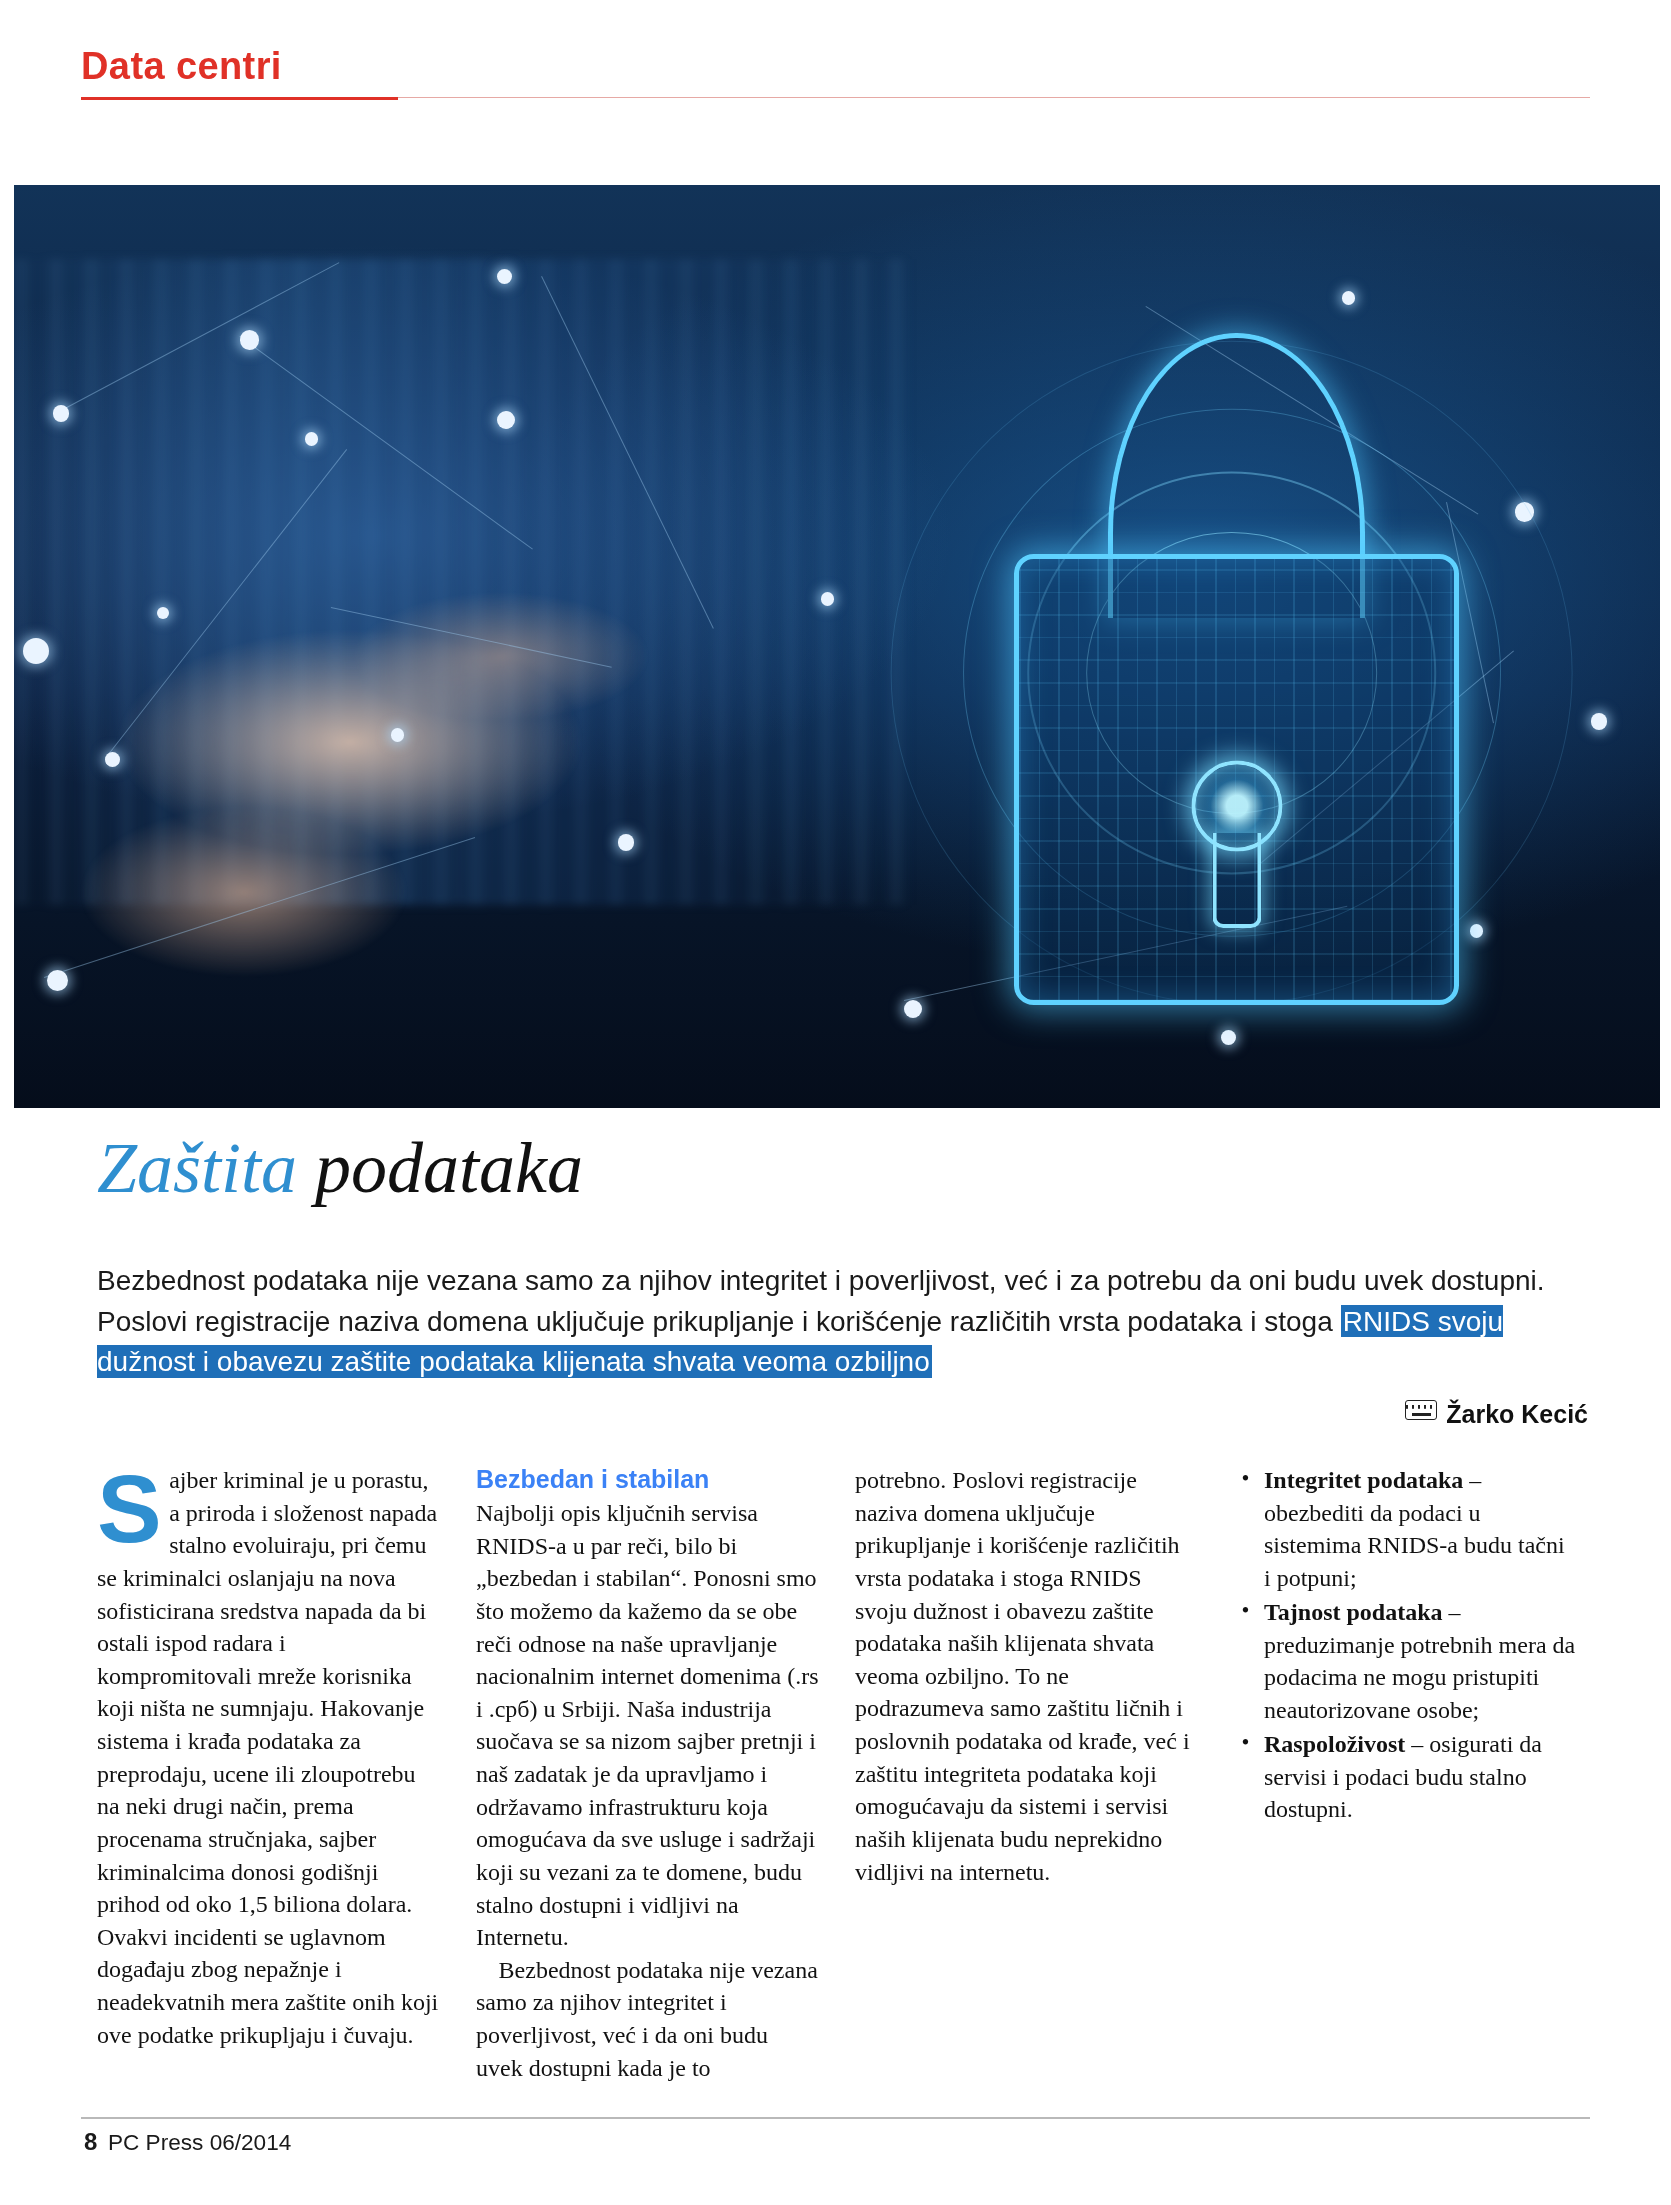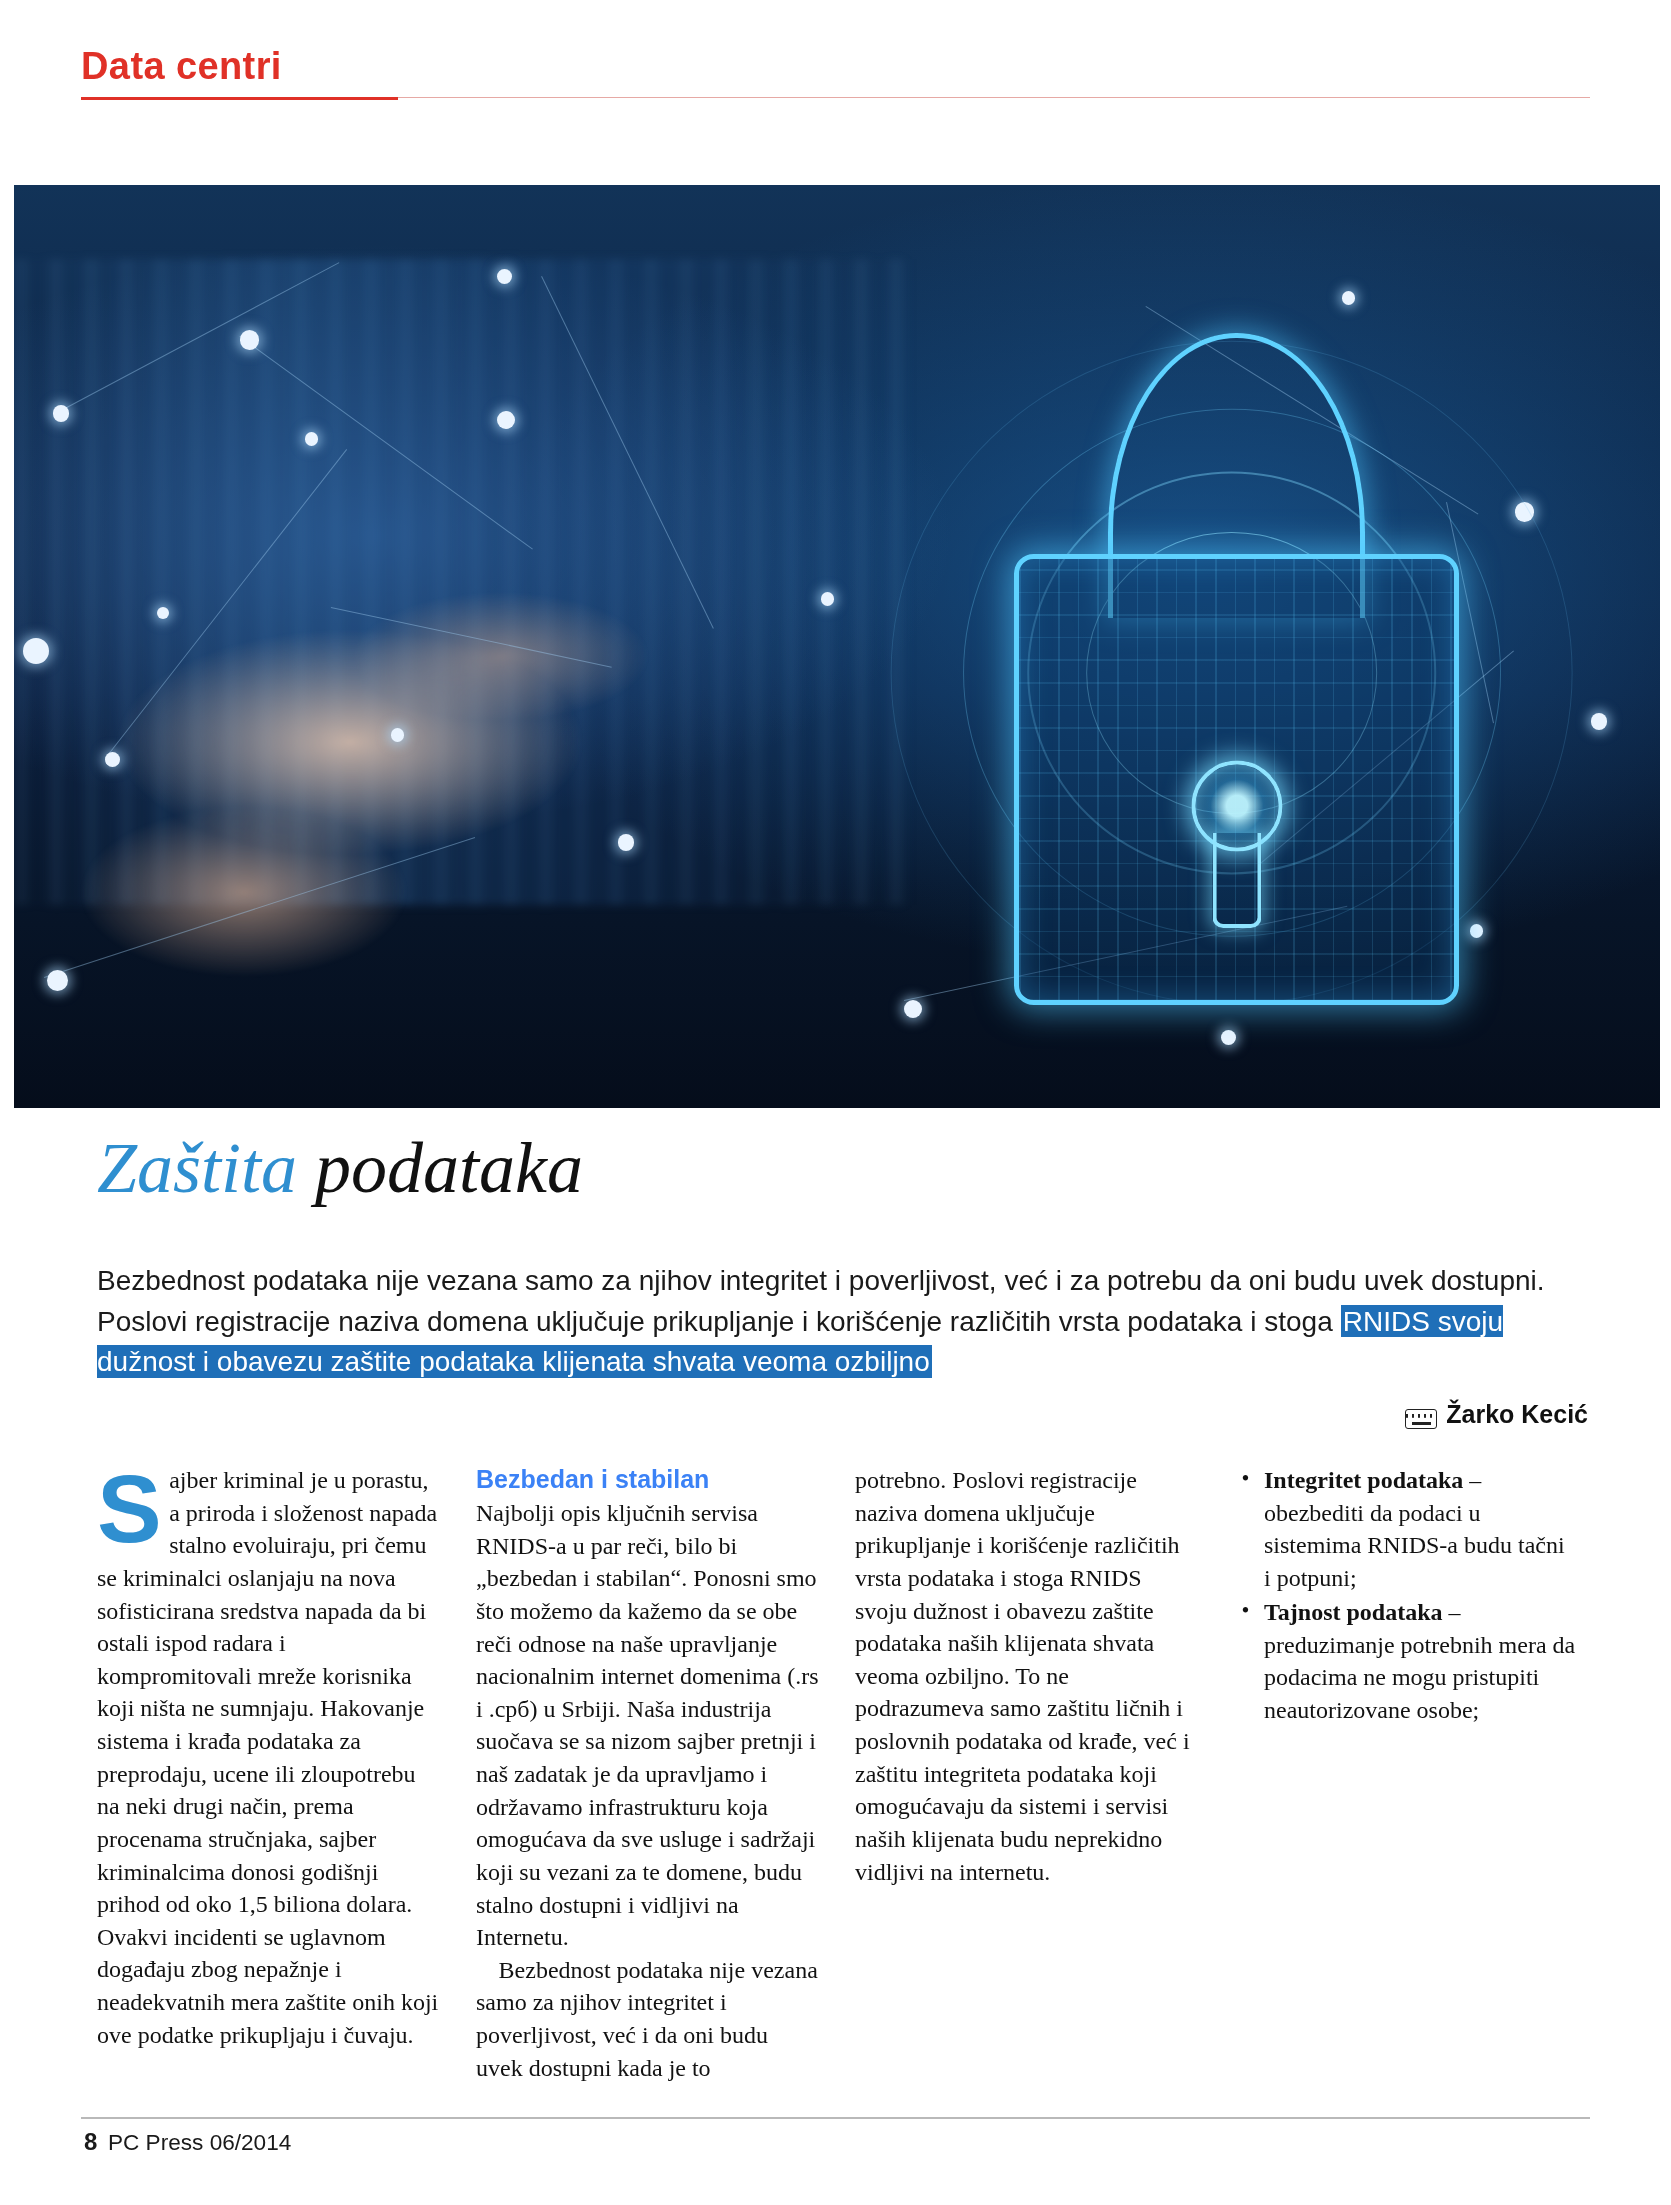--- a/index.html
+++ b/index.html
@@ -218,21 +218,21 @@
   }
   .byline {
     position: absolute;
     right: 83px;
     top: 1400px;
     font-family: "Liberation Sans", sans-serif;
     font-size: 25px;
     font-weight: bold;
     color: #111;
     display: flex;
-    align-items: flex-end;
+    align-items: flex-start;
     gap: 9px;
   }
   .kbd-icon {
     display: inline-block;
     width: 30px;
     height: 18px;
     border: 1.5px solid #222;
     border-radius: 3px;
     background:
       repeating-linear-gradient(90deg, #222 0 2.3px, transparent 2.3px 6px);
@@ -416,20 +416,21 @@
     </div>
 
     <div class="col">
       <p>potrebno. Poslovi registracije naziva domena uključuje prikupljanje i korišćenje različitih vrsta podataka i stoga RNIDS svoju dužnost i obavezu zaštite podataka naših klijenata shvata veoma ozbiljno. To ne podrazumeva samo zaštitu ličnih i poslovnih podataka od krađe, već i zaštitu integriteta podataka koji omogućavaju da sistemi i servisi naših klijenata budu neprekidno vidljivi na internetu.</p>
     </div>
 
     <div class="col">
       <ul class="bullets">
         <li><b>Integritet podataka</b><span> – obezbediti da podaci u sistemima RNIDS-a budu tačni i potpuni;</span></li>
         <li><b>Tajnost podataka</b><span> – preduzimanje potrebnih mera da podacima ne mogu pristupiti neautorizovane osobe;</span></li>
+        <li><b>Raspoloživost</b><span> – osigurati da servisi i podaci budu stalno dostupni.</span></li>
       </ul>
     </div>
 
   </div>
 
   <div class="footer-rule"></div>
   <div class="footer">
     <span class="folio">8</span>
     <span>PC Press 06/2014</span>
   </div>

